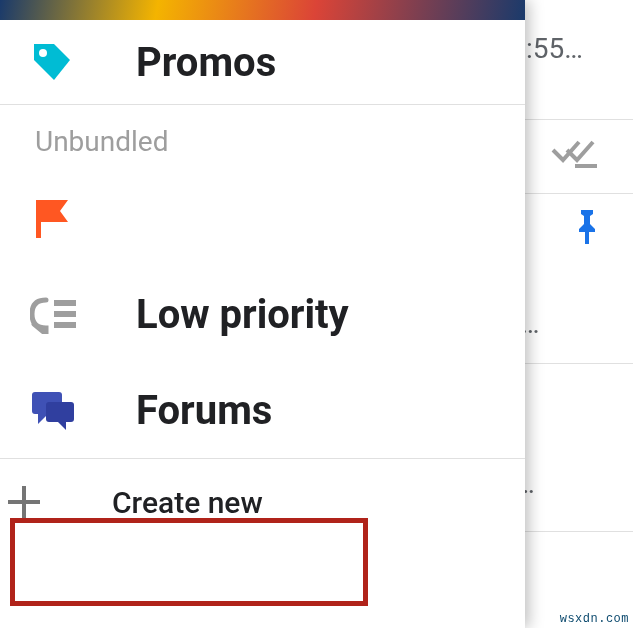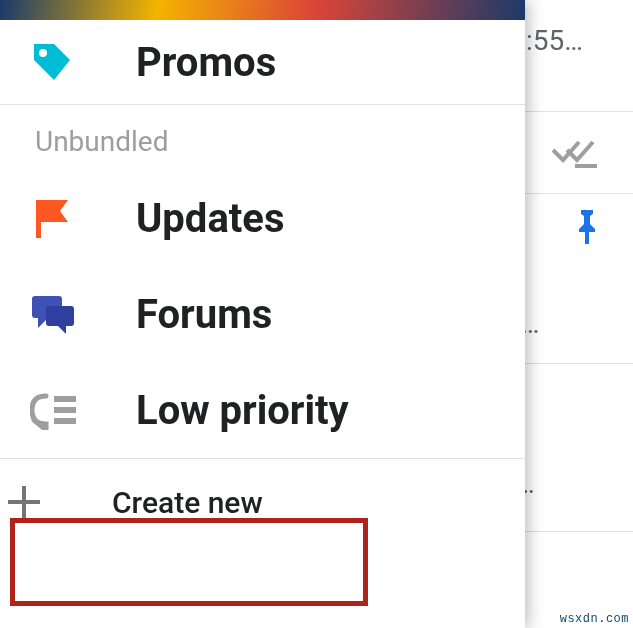--- a/index.html
+++ b/index.html
@@ -121,21 +121,21 @@
     color: #0c4a6e;
     font-family: Liberation Mono, monospace;
     letter-spacing: .5px;
   }
 </style>
 </head>
 <body>
 
 <div class="inbox-bg">
 
-  <div class="msg" style="top:0; height:112px;">
+  <div class="msg" style="top:8px; height:112px;">
     <div class="line" style="text-align:right; padding-right:30px;">:55…</div>
   </div>
 
   <div class="msg" style="top:112px; height:82px;">
     <span class="sweep-icon" style="position:absolute; right:34px; top:24px;">
       <svg width="48" height="34" viewBox="0 0 48 34">
         <polyline points="2,14 12,24 28,6" fill="none" stroke="#9e9e9e" stroke-width="4"></polyline>
         <polyline points="16,14 26,24 42,6" fill="none" stroke="#9e9e9e" stroke-width="4"></polyline>
         <line x1="24" y1="30" x2="46" y2="30" stroke="#9e9e9e" stroke-width="4"></line>
       </svg>
@@ -174,47 +174,46 @@
 
   <div class="section-header">Unbundled</div>
 
   <div class="item tall">
     <span class="icon-slot">
       <svg width="44" height="44" viewBox="0 0 44 44">
         <rect x="6" y="4" width="5" height="38" fill="#ff5722"></rect>
         <path d="M11 4 H38 L30 15 L38 26 H11 Z" fill="#ff5722"></path>
       </svg>
     </span>
-    <span>Updates</span>
+  </div>
+
+  <div class="item tall">
+    <span class="icon-slot">
+      <svg width="48" height="40" viewBox="0 0 48 40">
+        <path d="M16 6 Q2 6 2 20 Q2 34 16 34 L16 40 L4 30" fill="none" stroke="#9e9e9e" stroke-width="5" stroke-linecap="round"></path>
+        <rect x="24" y="6" width="22" height="6" fill="#9e9e9e"></rect>
+        <rect x="24" y="17" width="22" height="6" fill="#9e9e9e"></rect>
+        <rect x="24" y="28" width="22" height="6" fill="#9e9e9e"></rect>
+      </svg>
+    </span>
+    <span>Low priority</span>
   </div>
 
   <div class="item tall">
     <span class="icon-slot">
       <svg width="46" height="44" viewBox="0 0 46 44">
         <rect x="2" y="4" width="30" height="22" rx="3" fill="#3f51b5"></rect>
         <path d="M8 26 L8 36 L18 26 Z" fill="#3f51b5"></path>
         <rect x="16" y="14" width="28" height="20" rx="3" fill="#303f9f"></rect>
         <path d="M36 34 L36 42 L28 34 Z" fill="#303f9f"></path>
       </svg>
     </span>
     <span>Forums</span>
   </div>
 
-  <div class="item tall">
-    <span class="icon-slot">
-      <svg width="48" height="40" viewBox="0 0 48 40">
-        <path d="M16 6 Q2 6 2 20 Q2 34 16 34 L16 40 L4 30" fill="none" stroke="#9e9e9e" stroke-width="5" stroke-linecap="round"></path>
-        <rect x="24" y="6" width="22" height="6" fill="#9e9e9e"></rect>
-        <rect x="24" y="17" width="22" height="6" fill="#9e9e9e"></rect>
-        <rect x="24" y="28" width="22" height="6" fill="#9e9e9e"></rect>
-      </svg>
-    </span>
-    <span>Low priority</span>
-  </div>
-
   <div class="divider"></div>
 
   <div class="create-row">
     <span class="icon-slot">
       <svg width="36" height="36" viewBox="0 0 36 36">
         <rect x="16" y="2" width="4" height="32" fill="#757575"></rect>
         <rect x="2" y="16" width="32" height="4" fill="#757575"></rect>
       </svg>
     </span>
     <span>Create new</span>

